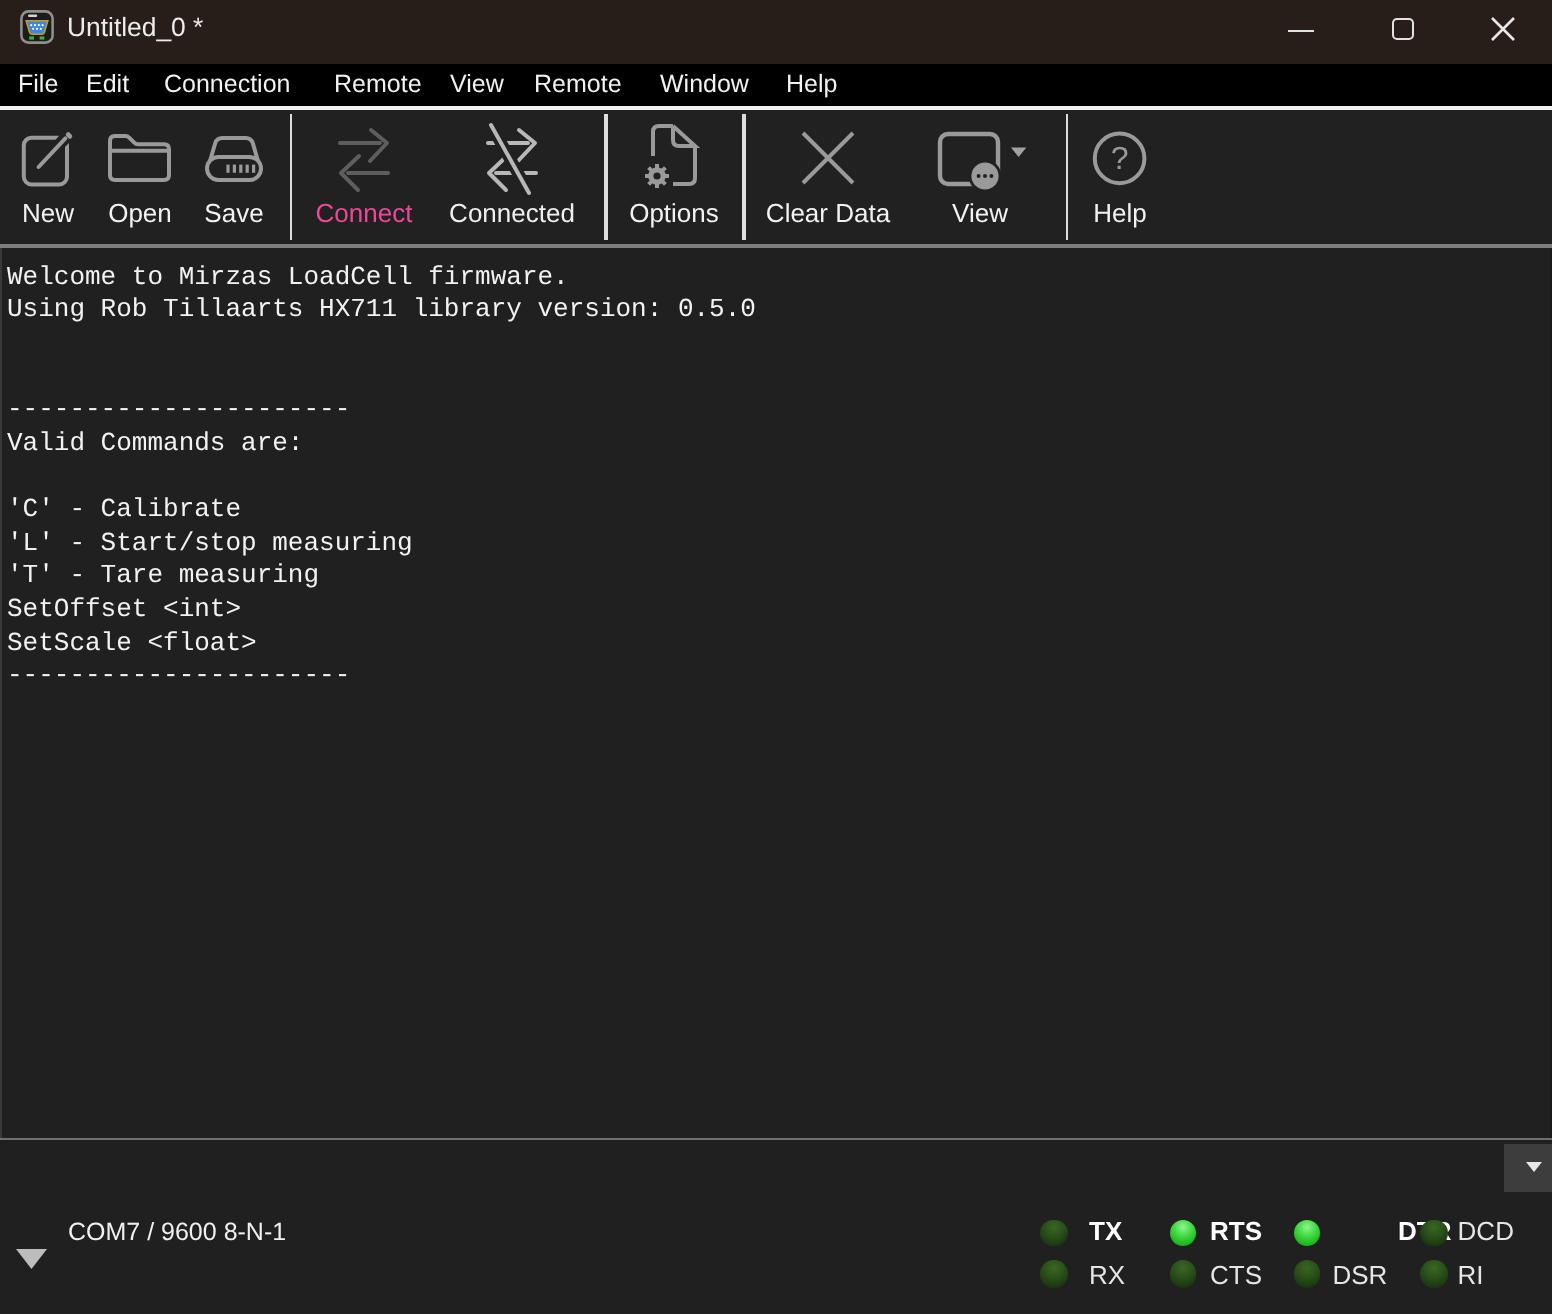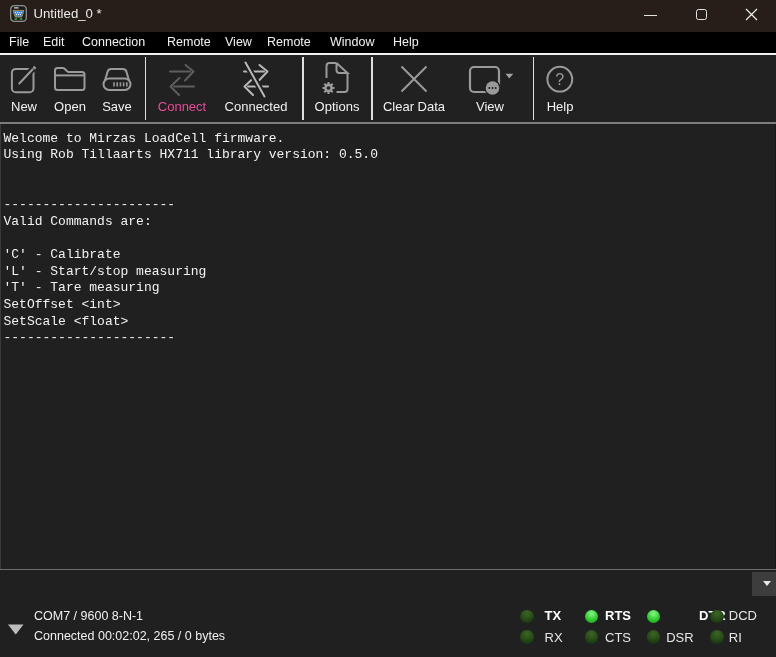--- a/index.html
+++ b/index.html
@@ -190,21 +190,20 @@
 
   <div class="abs" id="dropbtn">
       <div></div>
     </div>
 
   <div class="abs" id="statusbar">
     <svg style="left:8px;top:28px" width="16" height="12" viewBox="0 0 16 12">
       <polygon points="0,0.5 15.5,0.5 7.75,10.5" fill="#bdbdbd"></polygon>
     </svg>
     <div class="sbtext" style="left:34px;top:13px">COM7 / 9600 8-N-1</div>
-    <div class="sbtext" style="left:34px;top:32.5px">Connected 00:02:02, 265 / 0 bytes</div>
 
     <div class="led off" style="left:520.2px;top:13.9px;"></div>
     <div class="ledlab lb" style="left:544.5px;top:12.4px">TX</div>
     <div class="led off" style="left:520.2px;top:34.2px;"></div>
     <div class="ledlab" style="left:544.5px;top:33.6px">RX</div>
 
     <div class="led on" style="left:584.6px;top:13.9px;"></div>
     <div class="ledlab lb" style="left:605px;top:12.4px">RTS</div>
     <div class="led off" style="left:584.6px;top:34.2px;"></div>
     <div class="ledlab" style="left:605px;top:33.6px">CTS</div>

